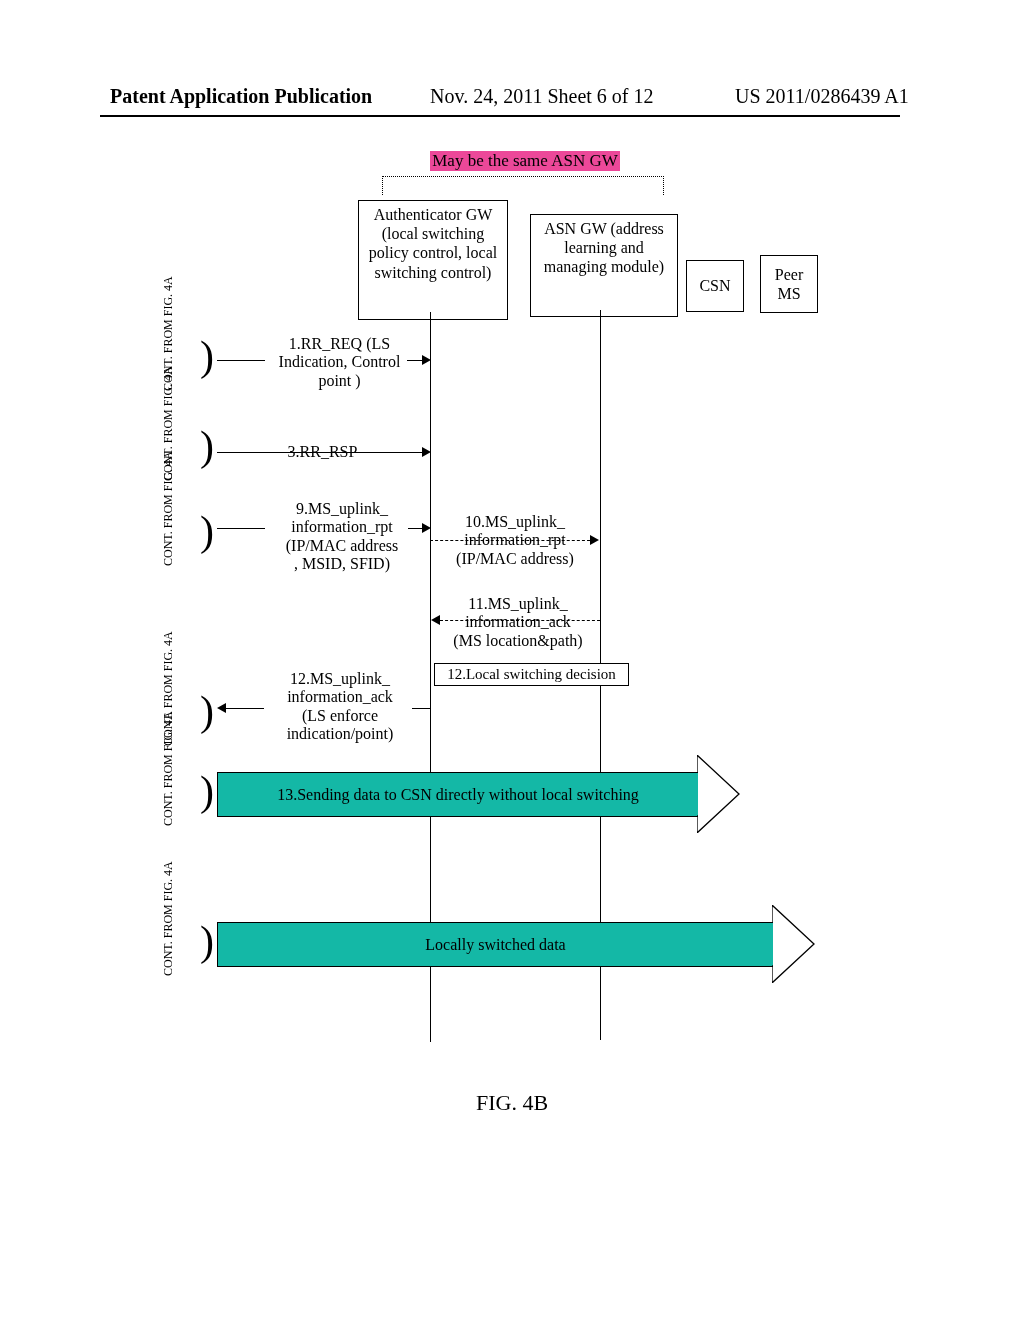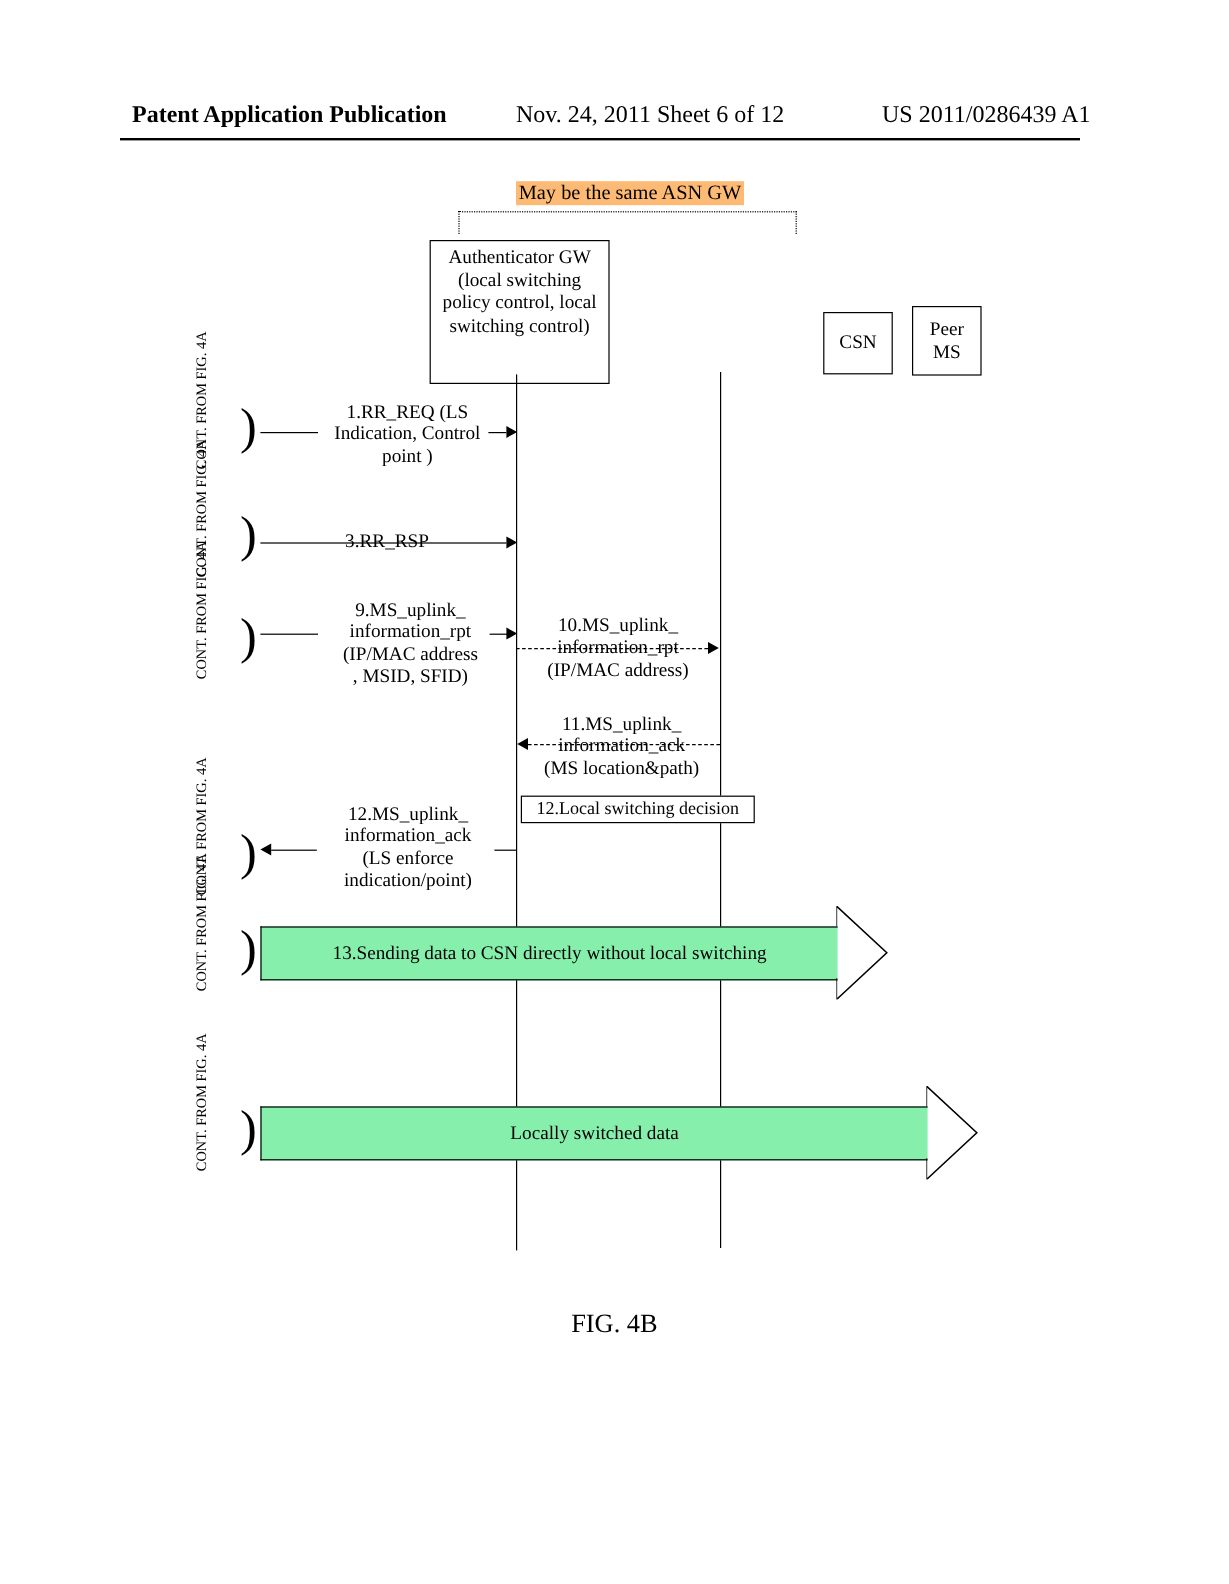--- a/index.html
+++ b/index.html
@@ -45,21 +45,21 @@
     border: 1px dotted #000;
     border-bottom: none;
   }
   .top-bracket-label {
     position: absolute;
     top: -9px;
     left: 330px;
     text-align: center;
     font-size: 17px;
     width: 190px;
-    background: #fdba74;
+    background: #ec4899;
   }
   .entity-box {
     position: absolute;
     border: 1.5px solid #000;
     text-align: center;
     font-size: 16px;
     line-height: 1.2;
     padding: 4px 4px;
     background: #fff;
   }
@@ -133,21 +133,21 @@
   }
   .big-arrow-body {
     position: absolute;
     border-top: 1.3px solid #000;
     border-bottom: 1.3px solid #000;
     border-left: 1.3px solid #000;
     display: flex;
     align-items: center;
     justify-content: center;
     font-size: 16px;
-    background: #86efac;
+    background: #14b8a6;
   }
   .fig-label {
     position: absolute;
     top: 1090px;
     left: 0;
     width: 1024px;
     text-align: center;
     font-size: 22px;
   }
 </style>
@@ -160,20 +160,21 @@
   <span class="header-right">US 2011/0286439 A1</span>
 </div>
 <div class="hr-line"></div>
 
 <div class="diagram">
 
   <div class="top-bracket"></div>
   <div class="top-bracket-label">May be the same ASN GW</div>
 
   <div class="entity-box auth-box">Authenticator GW (local switching policy control, local switching control)</div>
+  <div class="entity-box asn-box">ASN GW (address learning and managing module)</div>
   <div class="entity-box csn-box">CSN</div>
   <div class="entity-box peer-box">Peer MS</div>
 
   <div class="lifeline ll-auth"></div>
   <div class="lifeline ll-asn"></div>
 
   <div class="cont-label" style="top:225px; left:68px;">CONT. FROM FIG. 4A</div>
   <div class="brace" style="top:172px; left:100px;">)</div>
   <div class="msg-text" style="top:175px; left:172px; width:135px;font-family:Liberation Serif, serif;">1.RR_REQ
 (LS Indication,

